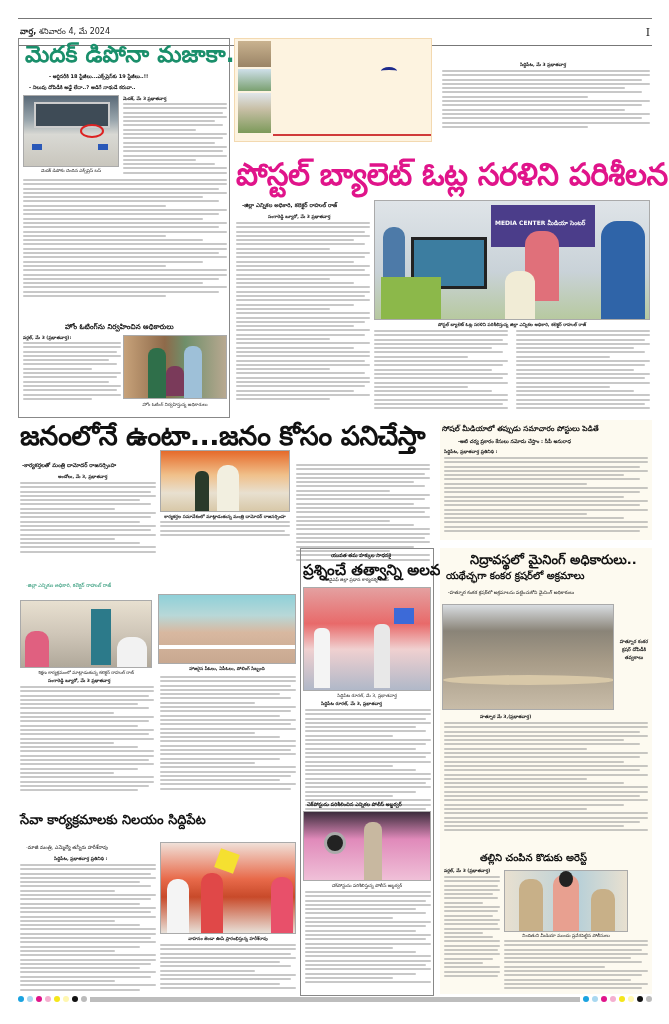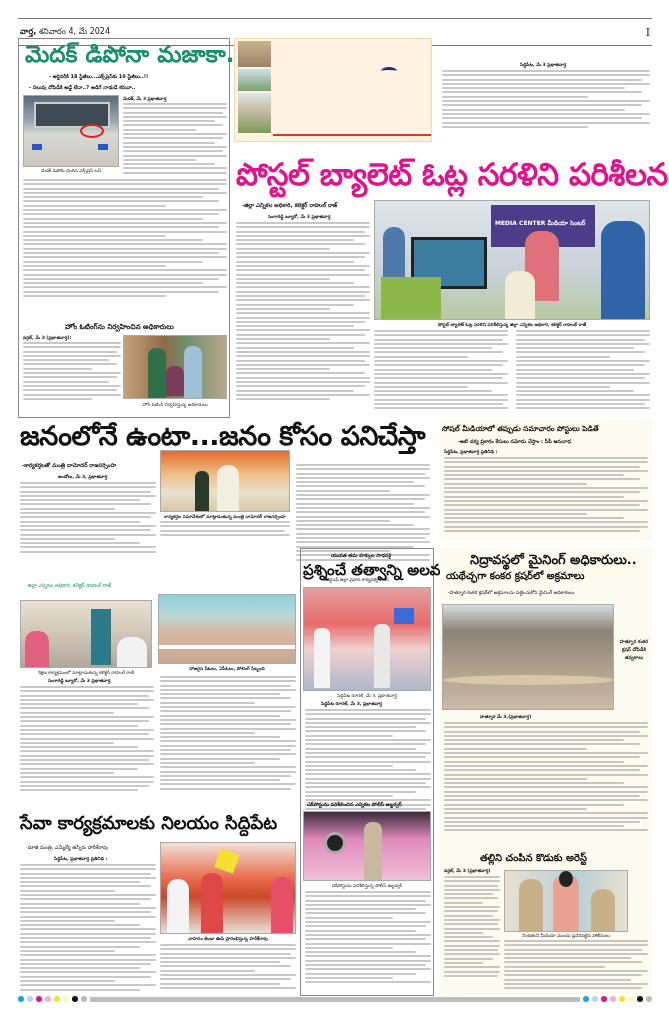--- a/index.html
+++ b/index.html
@@ -593,21 +593,21 @@
       <i></i>
       <i></i>
       <i></i>
       <i></i>
       <i></i>
       <i></i>
     </div>
 </div>
 
 <div class="abs" style="left:18px;top:810px;width:280px;height:186px;">
-  <div class="abs h-black" style="left:2px;top:2px;font-size:18px;">సేవా కార్యక్రమాలకు నిలయం సిద్దిపేట</div>
+  <div class="abs h-black" style="left:2px;top:2px;font-size:13px;">సేవా కార్యక్రమాలకు నిలయం సిద్దిపేట</div>
   <div class="abs sub" style="left:8px;top:34px;">-మాజీ మంత్రి, ఎమ్మెల్యే తన్నీరు హరీశ్‌రావు</div>
   <div class="abs dateline" style="left:36px;top:46px;">సిద్దిపేట, ప్రభాతవార్త ప్రతినిధి :</div>
   <div class="abs txt" style="left:2px;top:54px;width:136px;">
       <i></i>
       <i></i>
       <i></i>
       <i></i>
       <i></i>
       <i></i>
       <i></i>

